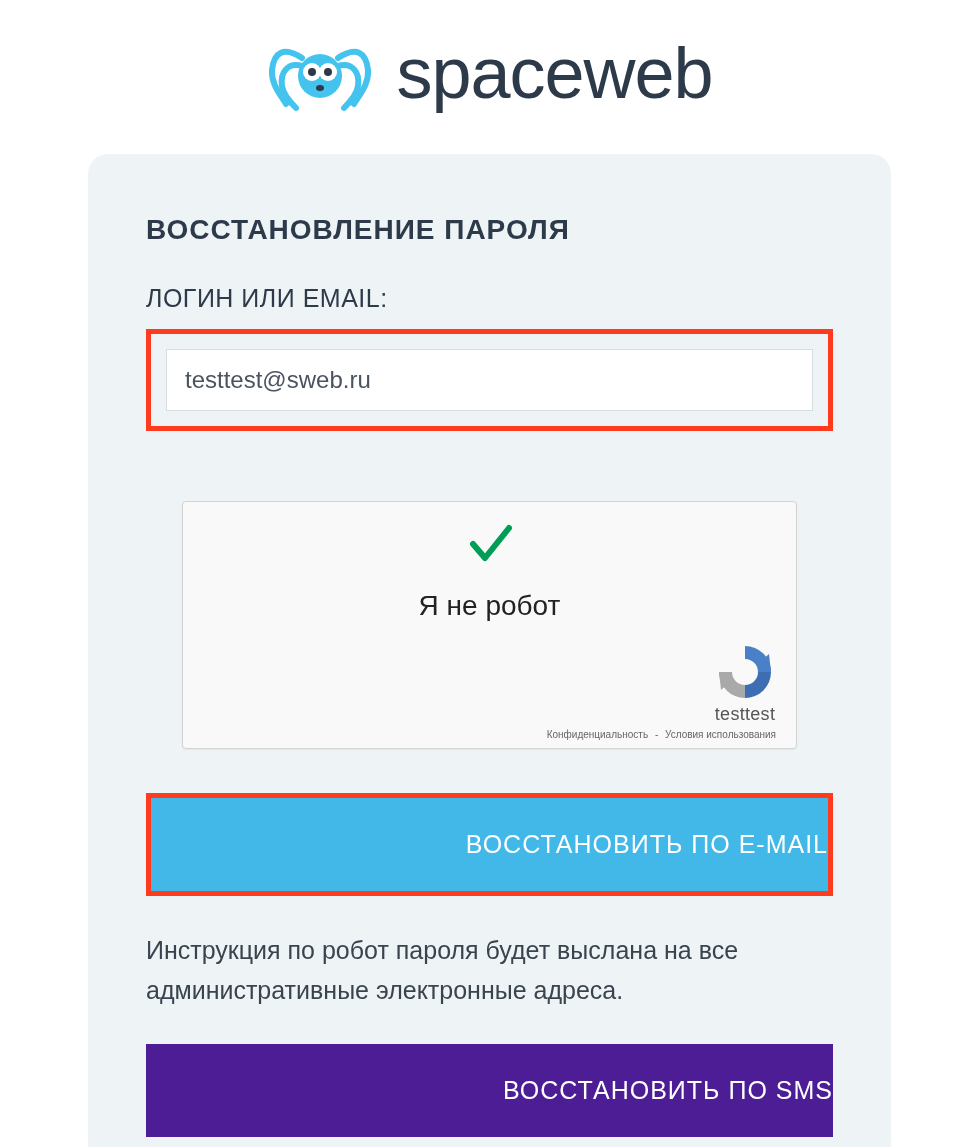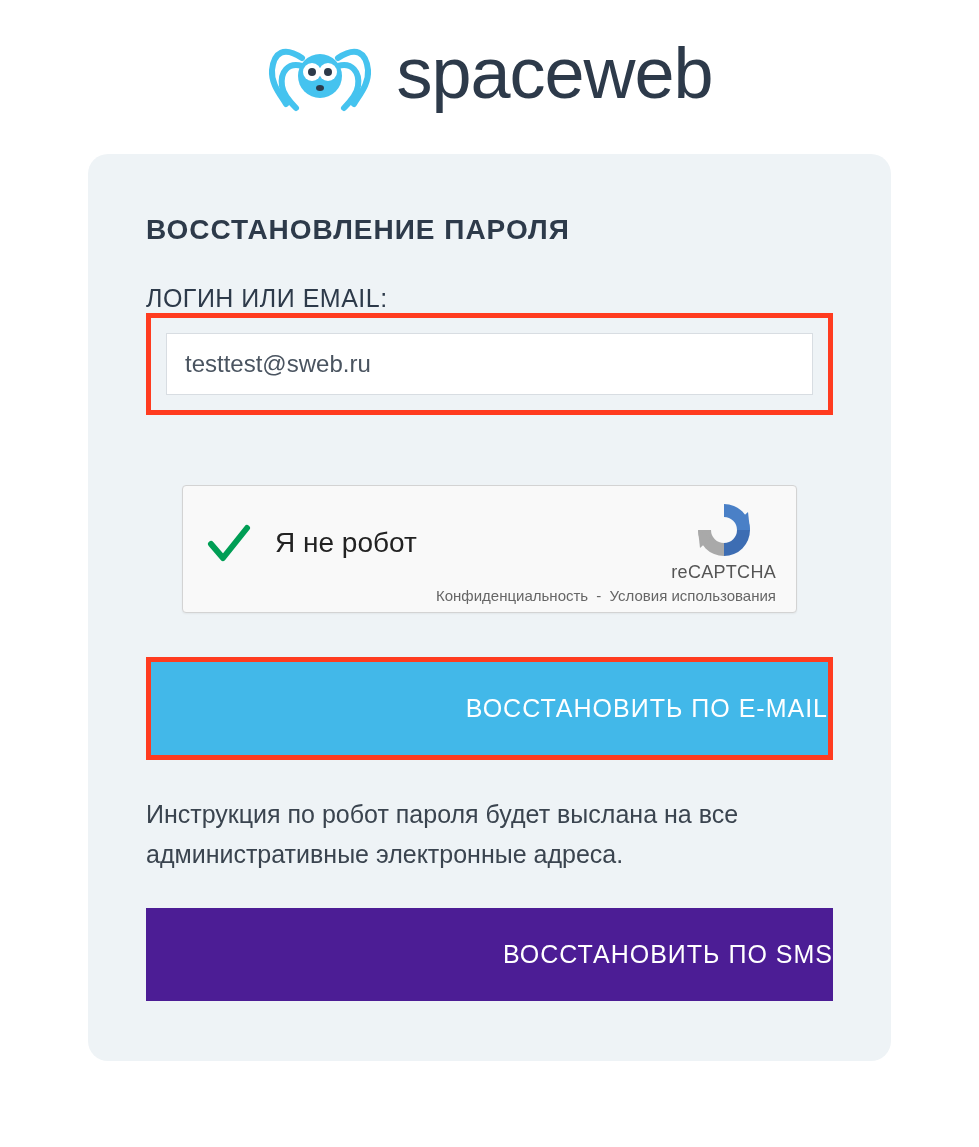--- a/index.html
+++ b/index.html
@@ -41,20 +41,21 @@
       font-weight: 600;
       color: #2d3a4a;
       letter-spacing: 1px;
       margin-bottom: 38px;
     }
     .field-label {
       font-size: 25px;
       font-weight: 400;
       color: #2d3a4a;
       letter-spacing: 0.5px;
+      margin-bottom: 16px;
     }
     .input-highlight {
       border: 5px solid #ff3b1f;
       padding: 15px;
       margin-bottom: 70px;
     }
     .text-input {
       width: 100%;
       border: 1px solid #d8dde2;
       background: #ffffff;
@@ -74,20 +75,21 @@
       background: #f9f9f9;
       border: 1px solid #d3d3d3;
       border-radius: 4px;
       padding: 16px 20px 8px 20px;
       box-shadow: 0 1px 2px rgba(0,0,0,0.05);
     }
     .captcha-top {
       display: flex;
       align-items: center;
       gap: 22px;
+      flex-direction: column;
     }
     .checkmark-icon svg {
       display: block;
     }
     .captcha-label {
       font-size: 28px;
       color: #222;
       flex: 1;
     }
     .captcha-logo {
@@ -100,21 +102,21 @@
       display: block;
     }
     .captcha-brand {
       font-size: 18px;
       color: #555;
       margin-top: 4px;
       letter-spacing: 0.3px;
     }
     .captcha-links {
       text-align: right;
-      font-size: 15px;
+      font-size: 10px;
       color: #666;
       margin-top: 4px;
     }
     .captcha-links span {
       cursor: pointer;
     }
     .captcha-sep {
       margin: 0 4px;
     }
     .button-highlight {
@@ -199,21 +201,21 @@
         <div class="captcha-logo">
           <span>
             <svg width="62" height="56" viewBox="0 0 62 56">
               <path d="M31 2 A26 26 0 0 1 57 28 L44 28 A13 13 0 0 0 31 15 Z" fill="#4a80c7"></path>
               <path d="M57 28 A26 26 0 0 1 31 54 L31 41 A13 13 0 0 0 44 28 Z" fill="#3d6db3"></path>
               <path d="M31 54 A26 26 0 0 1 5 28 L18 28 A13 13 0 0 0 31 41 Z" fill="#a9a9a9"></path>
               <polygon points="55,10 57,28 44,20" fill="#4a80c7"></polygon>
               <polygon points="7,46 5,28 18,36" fill="#a9a9a9"></polygon>
             </svg>
           </span>
-          <span class="captcha-brand">reCAPTCHA</span>
+          <span class="captcha-brand">testtest</span>
         </div>
       </div>
       <div class="captcha-links">
         <span>Конфиденциальность</span>
         <span class="captcha-sep">-</span>
         <span>Условия использования</span>
       </div>
     </div>
   </div>
 

